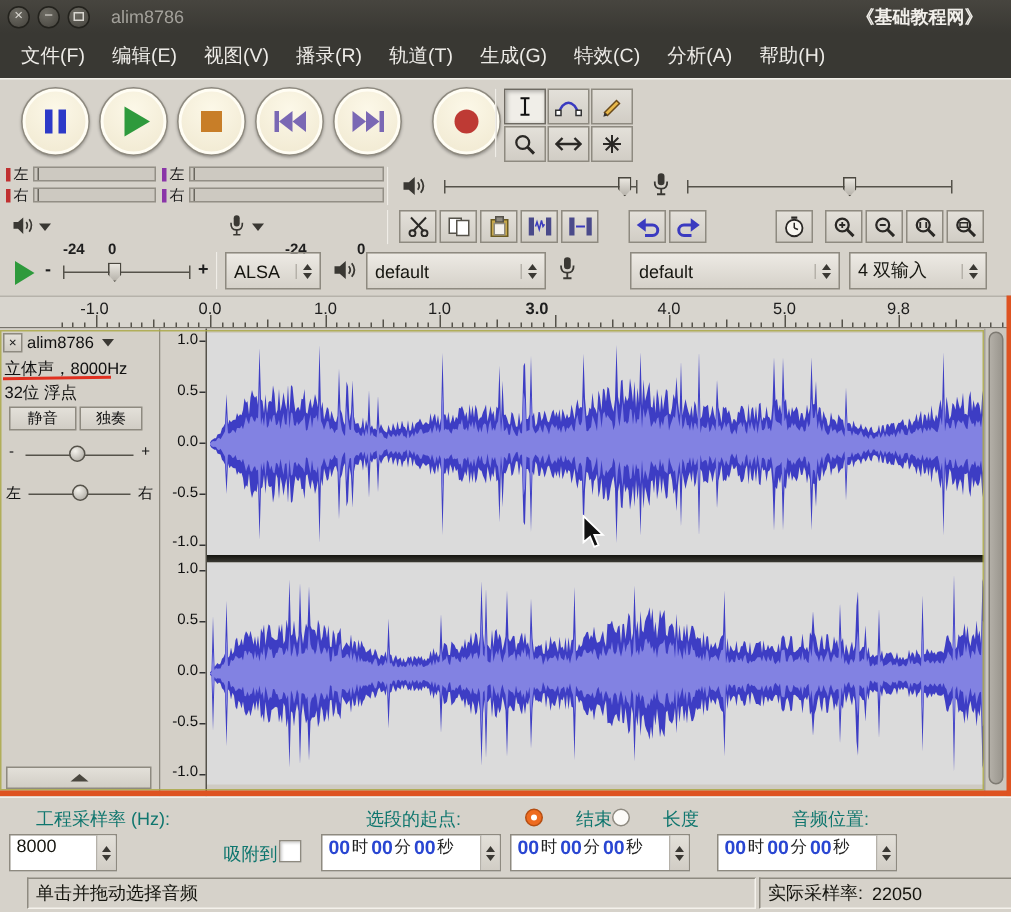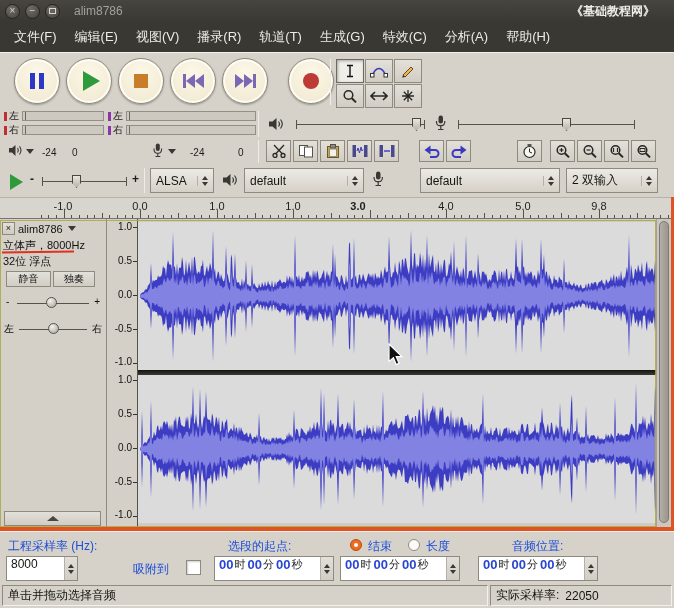--- a/index.html
+++ b/index.html
@@ -50,21 +50,21 @@
   .mlabel{font-size:10px;color:#1E1E1E;width:11px;}
   .mbar{flex:1;height:10px;background:#CDC9C1;border:1px solid #938F86;position:relative;}
   .mbar:before{content:'';position:absolute;left:2px;top:0;bottom:0;width:1px;background:#6A675F;}
   #mixer{position:absolute;left:262px;top:0;width:402px;height:30px;}
   .hline{position:absolute;top:15px;height:1px;background:#55524A;}
   .htick{position:absolute;top:11px;width:1px;height:9px;background:#55524A;}
   .pot{position:absolute;width:9px;height:13px;background:linear-gradient(#EAE7E0,#B7B3AB);border:1px solid #4A473F;clip-path:polygon(0 0,100% 0,100% 62%,50% 100%,0 62%);}
 
   
   .row3{position:absolute;left:0;top:86px;width:674px;height:26px;}
-  .scale-num{position:absolute;top:8px;font-size:10px;font-weight:normal;color:#1E1E1E;}
+  .scale-num{position:absolute;top:22px;font-size:10px;font-weight:bold;color:#1E1E1E;}
   .dd{width:0;height:0;border-left:4px solid transparent;border-right:4px solid transparent;border-top:5px solid #3A3833;position:absolute;}
   #edit-tb{position:absolute;left:266px;top:1px;display:flex;align-items:center;}
   .ebtn{width:25px;height:22px;background:linear-gradient(#E3E0D9,#D1CDC5);border:1px solid #8E8A80;display:flex;align-items:center;justify-content:center;margin-right:2px;}
   .mg18{margin-left:18px;}.mg44{margin-left:44px;}.mg6{margin-left:6px;}
 
   
   .row4{position:absolute;left:0;top:112px;width:674px;height:32px;}
   .g-play-sm{position:absolute;left:10px;top:9px;width:0;height:0;border-left:13px solid #2E9A3C;border-top:8px solid transparent;border-bottom:8px solid transparent;}
   .pm{position:absolute;top:7px;font-size:12px;font-weight:bold;color:#1E1E1E;}
   .combo{position:absolute;top:3px;height:25px;background:linear-gradient(#EDEAE4,#D5D1C9);border:1px solid #8E8A80;display:flex;align-items:center;padding:0 5px;font-size:12px;color:#15150F;}
@@ -104,32 +104,32 @@
   .chan-div{position:absolute;left:0;top:151px;width:518px;height:5px;background:linear-gradient(#14140F,#3B3A34);}
   .focus{position:absolute;left:0;top:1px;width:656px;height:307px;border:1px solid rgba(170,168,70,.85);pointer-events:none;}
   .vscroll{position:absolute;left:656px;top:0;width:15px;height:312px;background:#CBC7BF;border-left:1px solid #A5A199;}
   .vthumb{position:absolute;left:2px;top:2px;width:10px;height:302px;border-radius:5px;background:linear-gradient(90deg,#B3AFA7,#9A968E);border:1px solid #7E7A72;}
   .orange-b{position:absolute;left:0;top:527px;width:674px;height:4px;background:#DE5321;}
   .orange-r{position:absolute;left:671px;top:197px;width:3px;height:334px;background:#DE5321;}
   .cursor{position:absolute;left:388px;top:343px;width:16px;height:24px;pointer-events:none;}
 
   
   .seltb{position:absolute;left:0;top:531px;width:674px;height:52px;background:#D6D2CA;border-top:1px solid #F2EFE9;}
-  .stl{position:absolute;top:6px;font-size:12px;color:#1d4ed8;white-space:nowrap;}
+  .stl{position:absolute;top:6px;font-size:12px;color:#0f766e;white-space:nowrap;margin-left:16px;}
   .radio{position:absolute;top:7px;width:12px;height:12px;border-radius:50%;border:1px solid #8E8A80;background:#FCFBF8;}
   .radio.sel{background:#EE6B20;border-color:#B54E12;}
   .radio.sel:after{content:'';position:absolute;left:3px;top:3px;width:4px;height:4px;border-radius:50%;background:#FFF;}
   .wfield{position:absolute;top:24px;height:25px;background:#FFFFFF;border:1px solid #8E8A80;display:flex;align-items:flex-start;padding:0 4px;font-size:12px;color:#15150F;}
   .wfield .spin{height:100%;background:linear-gradient(#E3E0D9,#D1CDC5);margin-right:-4px;padding:0 3px;justify-content:center;}
   .checkbox{position:absolute;left:186px;top:28px;width:15px;height:15px;background:#FFF;border:1px solid #8E8A80;box-shadow:inset 1px 1px 2px rgba(0,0,0,.2);}
   .tdigit{font-weight:bold;color:#2946D2;font-size:13px;}
   .tunit{font-size:11px;color:#222;margin:0 2px 0 1px;}
 
   
-  .statusbar{position:absolute;left:0;top:583px;width:651px;height:25px;background:#D6D2CA;}
+  .statusbar{position:absolute;left:16px;top:583px;width:651px;height:25px;background:#D6D2CA;}
   .scell{position:absolute;top:2px;height:21px;border:1px solid;border-color:#8E8A80 #F4F1EB #F4F1EB #8E8A80;display:flex;align-items:center;padding:0 5px;font-size:12px;color:#15150F;gap:6px;}
 </style>
 </head>
 <body>
 
 <div id="app">
 
   <div class="titlebar">
     <div class="winbtn">×</div>
     <div class="winbtn">−</div>
@@ -406,21 +406,21 @@
           <path d="M2,6 Q1.8,11 6.2,10.7 M6.2,10.7 Q10.6,11 10.4,6 M6.2,11 L6.2,14.5 M3.5,14.5 L9,14.5" fill="none" stroke="#3A3833" stroke-width="1.2"></path>
         </svg>
       <div class="combo" style="left:420px;width:140px;">
         <span>default</span>
         <span class="spin">
             <i class="u"></i>
             <i class="d"></i>
           </span>
       </div>
       <div class="combo" style="left:566px;width:92px;">
-        <span>2 双输入</span>
+        <span>4 双输入</span>
         <span class="spin">
             <i class="u"></i>
             <i class="d"></i>
           </span>
       </div>
     </div>
   </div>
 
   <div class="timeline" id="ruler">
     <span class="tl-label" style="left:46px;">-1.0</span>

